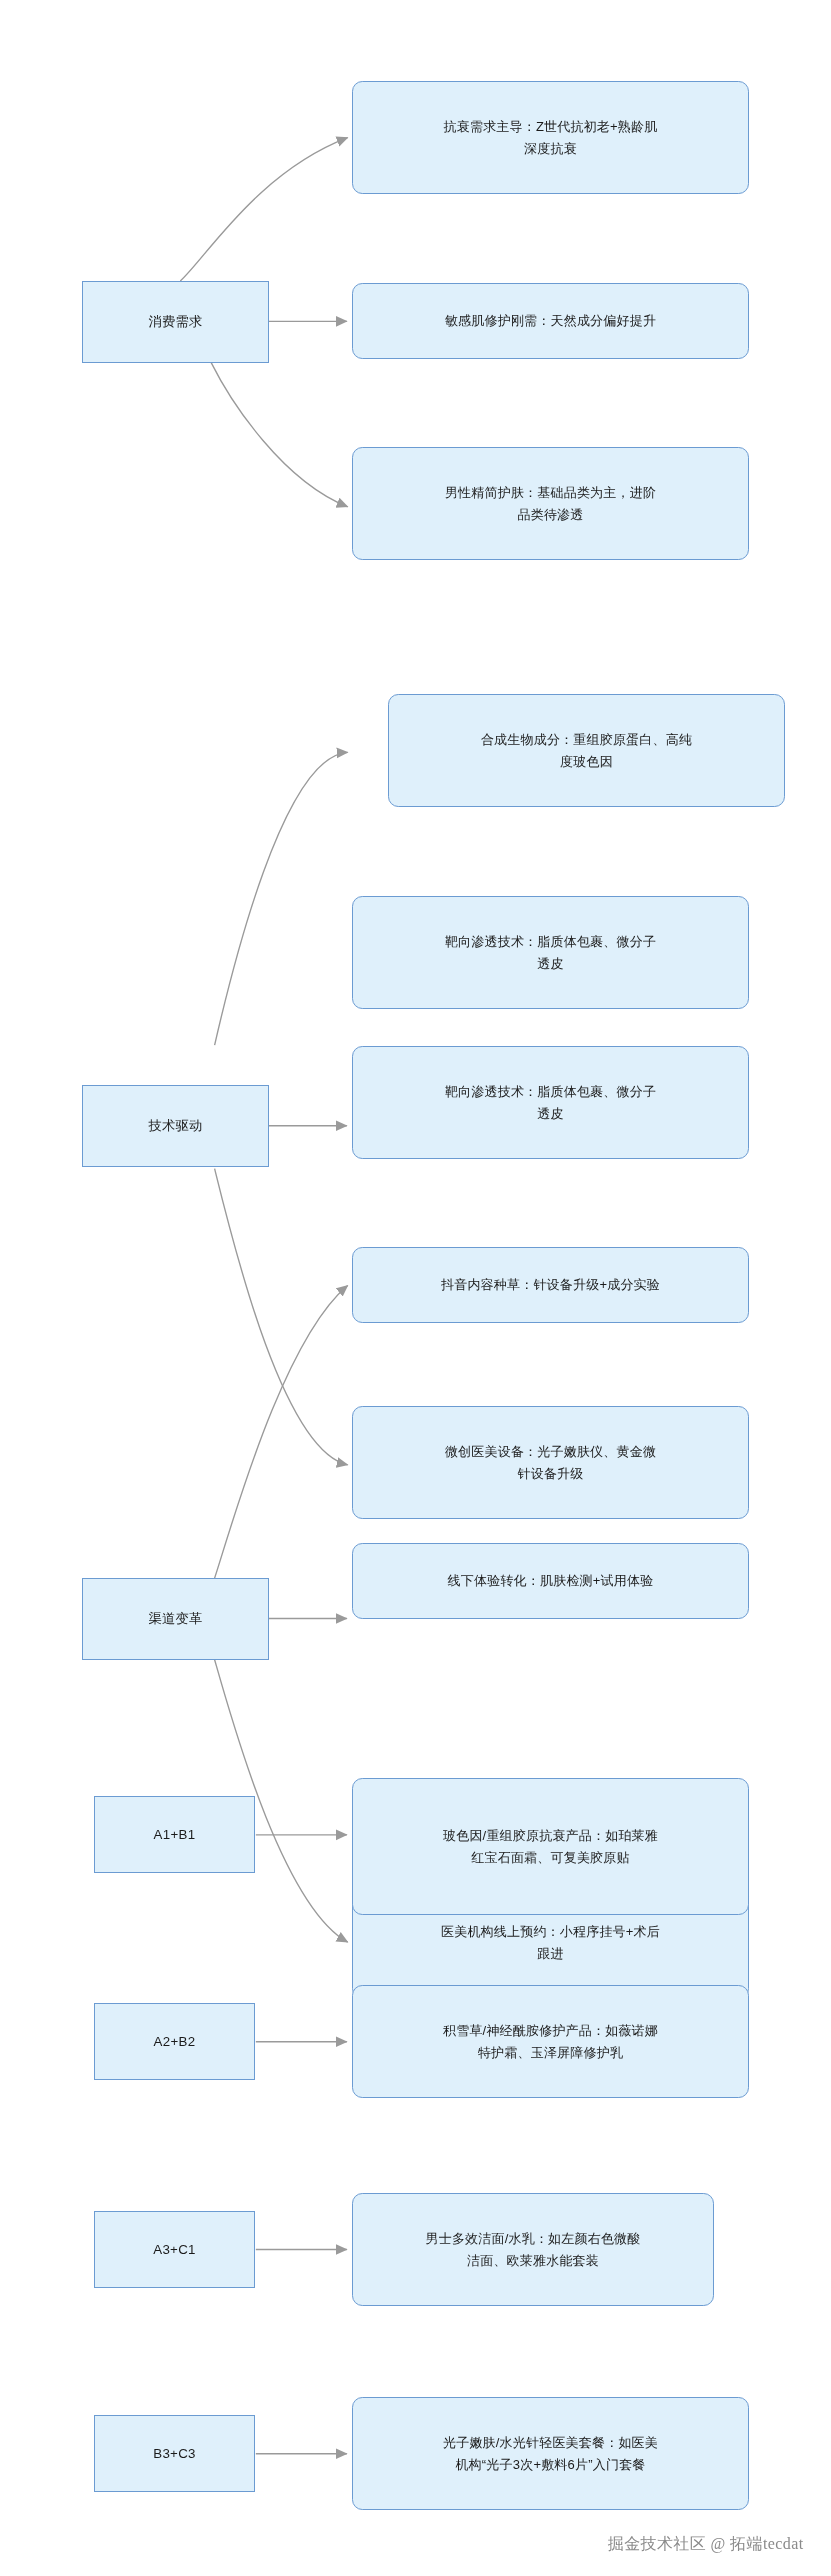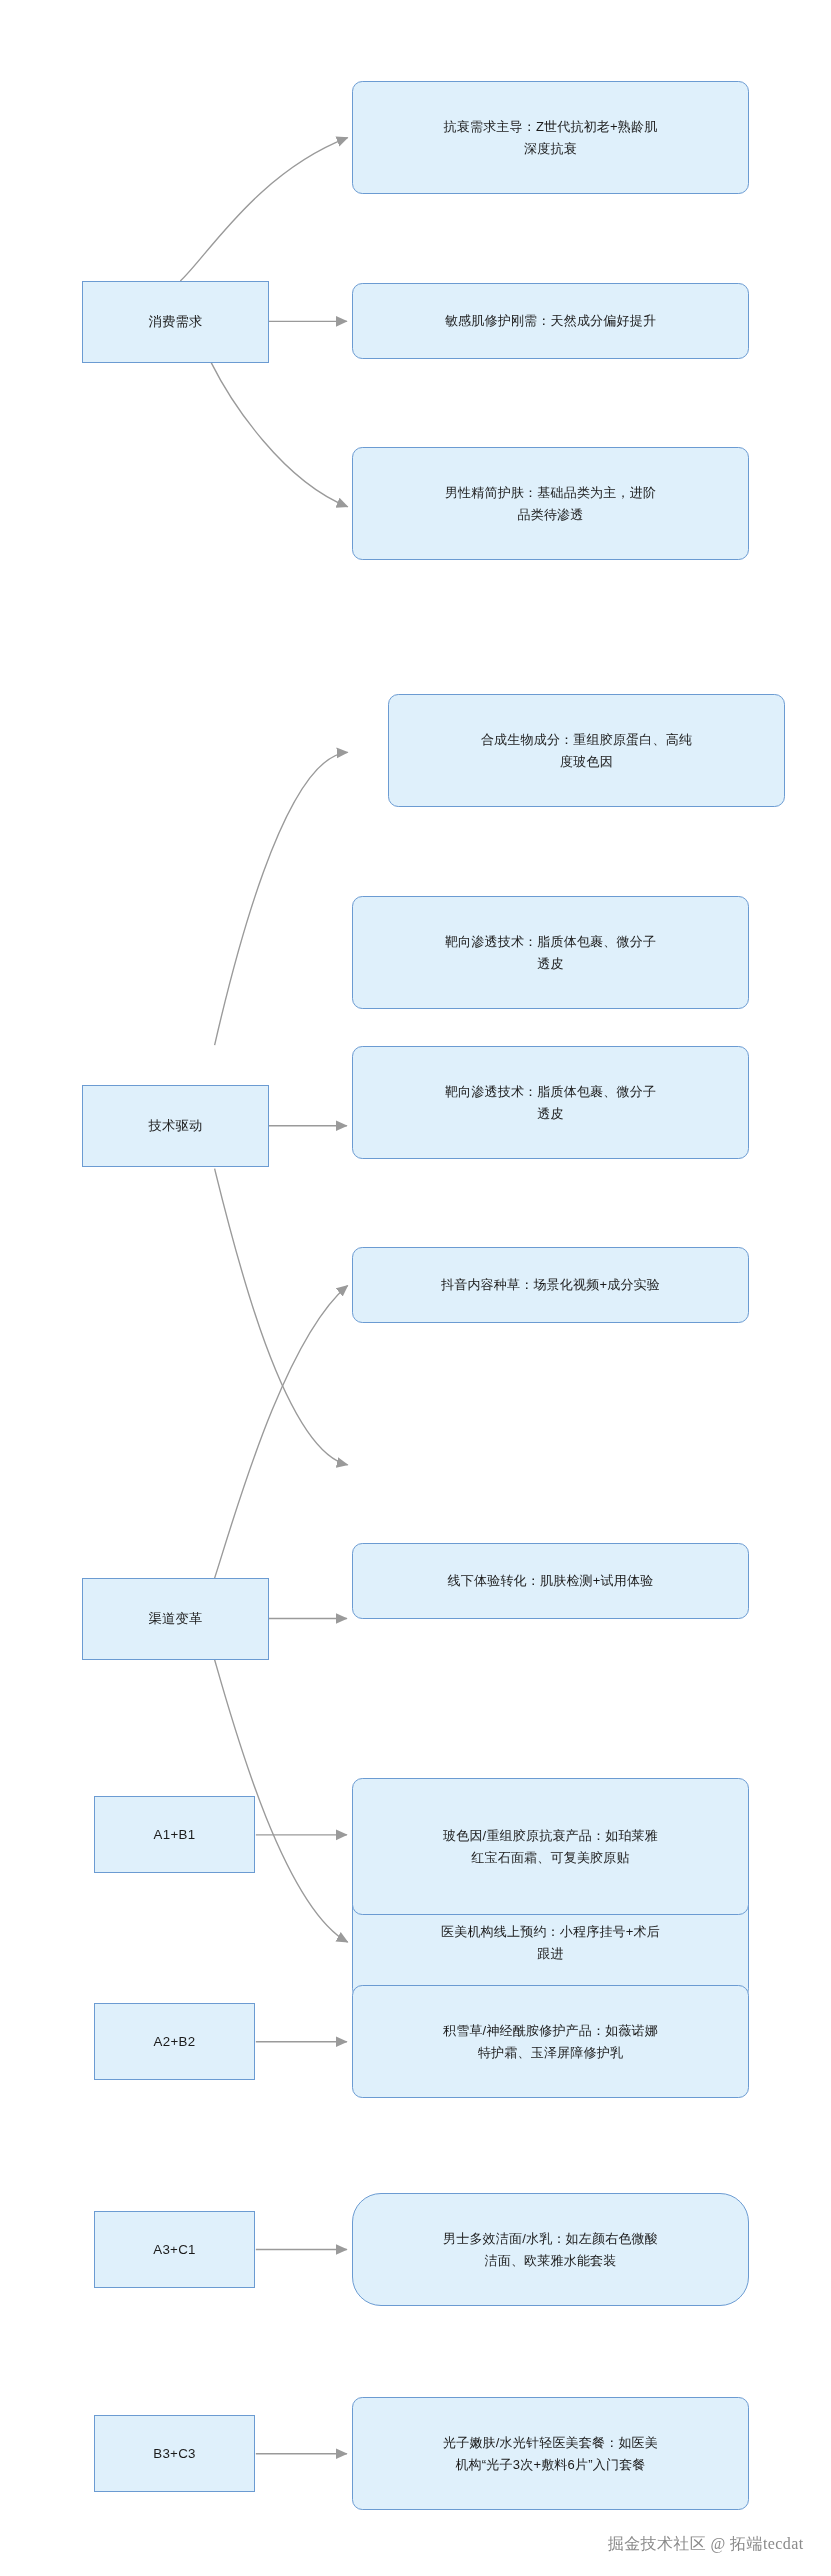--- a/index.html
+++ b/index.html
@@ -148,23 +148,27 @@
   <div class="node-box rounded" style="left: 352px; top: 896px; width: 397px; height: 113px; background: rgb(223, 240, 251); border-color: rgb(107, 155, 210);">
     <span class="node-label" style="color: rgb(27, 27, 27);">靶向渗透技术：脂质体包裹、微分子
 透皮</span>
   </div>
 
   <div class="node-box rounded" style="left: 352px; top: 1046px; width: 397px; height: 113px; background: rgb(223, 240, 251); border-color: rgb(107, 155, 210);">
     <span class="node-label" style="color: rgb(27, 27, 27);">靶向渗透技术：脂质体包裹、微分子
 透皮</span>
   </div>
 
+  <div class="node-box rounded" style="left: 352px; top: 1406px; width: 397px; height: 113px; background: rgb(223, 240, 251); border-color: rgb(107, 155, 210);">
+    <span class="node-label" style="color: rgb(27, 27, 27);">微创医美设备：光子嫩肤仪、黄金微
+针设备升级</span>
+  </div>
 
   <div class="node-box rounded" style="left: 352px; top: 1247px; width: 397px; height: 76px; background: rgb(223, 240, 251); border-color: rgb(107, 155, 210);">
-    <span class="node-label" style="color: rgb(27, 27, 27);">抖音内容种草：场景化视频+成分实验</span>
+    <span class="node-label" style="color: rgb(27, 27, 27);">抖音内容种草：针设备升级+成分实验</span>
   </div>
 
   <div class="node-box rounded" style="left: 352px; top: 1543px; width: 397px; height: 76px; background: rgb(223, 240, 251); border-color: rgb(107, 155, 210);">
     <span class="node-label" style="color: rgb(27, 27, 27);">线下体验转化：肌肤检测+试用体验</span>
   </div>
 
   <div class="node-box rounded" style="left: 352px; top: 1886px; width: 397px; height: 113px; background: rgb(223, 240, 251); border-color: rgb(107, 155, 210);">
     <span class="node-label" style="color: rgb(27, 27, 27);">医美机构线上预约：小程序挂号+术后
 跟进</span>
   </div>
@@ -172,21 +176,21 @@
   <div class="node-box rounded" style="left: 352px; top: 1778px; width: 397px; height: 137px; background: rgb(223, 240, 251); border-color: rgb(107, 155, 210);">
     <span class="node-label" style="color: rgb(27, 27, 27);">玻色因/重组胶原抗衰产品：如珀莱雅
 红宝石面霜、可复美胶原贴</span>
   </div>
 
   <div class="node-box rounded" style="left: 352px; top: 1985px; width: 397px; height: 113px; background: rgb(223, 240, 251); border-color: rgb(107, 155, 210);">
     <span class="node-label" style="color: rgb(27, 27, 27);">积雪草/神经酰胺修护产品：如薇诺娜
 特护霜、玉泽屏障修护乳</span>
   </div>
 
-  <div class="node-box rounded" style="left: 352px; top: 2193px; width: 397px; height: 113px; background: rgb(223, 240, 251); border-color: rgb(107, 155, 210); border-radius: 29px;">
+  <div class="node-box rounded" style="left: 352px; top: 2193px; width: 362px; height: 113px; background: rgb(223, 240, 251); border-color: rgb(107, 155, 210);">
     <span class="node-label" style="color: rgb(27, 27, 27);">男士多效洁面/水乳：如左颜右色微酸
 洁面、欧莱雅水能套装</span>
   </div>
 
   <div class="node-box rounded" style="left: 352px; top: 2397px; width: 397px; height: 113px; background: rgb(223, 240, 251); border-color: rgb(107, 155, 210);">
     <span class="node-label" style="color: rgb(27, 27, 27);">光子嫩肤/水光针轻医美套餐：如医美
 机构“光子3次+敷料6片”入门套餐</span>
   </div>
 
   <div class="watermark" style="color: rgb(138, 138, 138);">掘金技术社区 @ 拓端tecdat</div>

